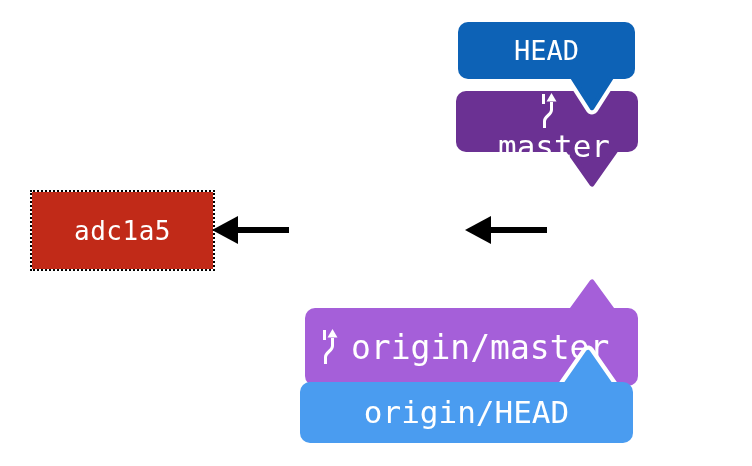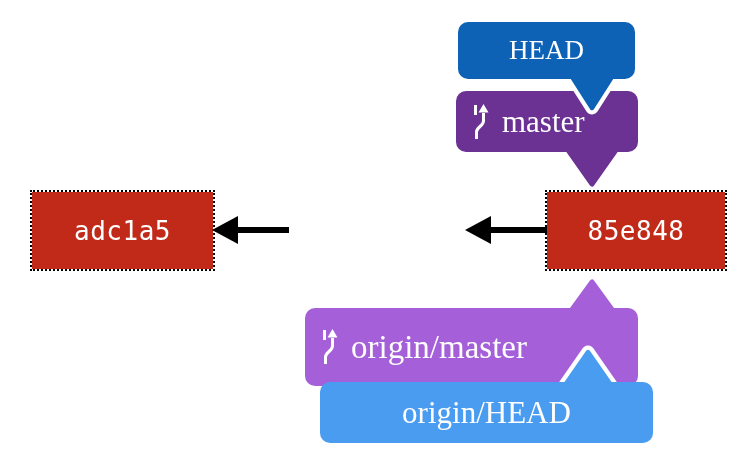--- a/index.html
+++ b/index.html
@@ -17,26 +17,26 @@
     display:flex; align-items:center; justify-content:center;
     color:var(--c-text,#fff); font-size:26px; letter-spacing:0.5px;
   }
   .commit-1 { left:30px;  width:185px; }
   .commit-2 { left:287px; width:181px; }
   .commit-3 { left:545px; width:182px; }
 
   
   .pill {
     position:absolute; box-sizing:border-box; border-radius:10px;
-    display:flex; align-items:center; color:var(--c-text,#fff); line-height:1;font-family:Liberation Serif, serif;
+    display:flex; align-items:center; color:var(--c-text,#fff); line-height:1;
   }
   .pill-head         { left:458px; top:22px;  width:177px; height:57px; background:var(--c-head,#0d62b6); justify-content:center; font-size:27px; }
-  .pill-master       { left:456px; top:91px;  width:182px; height:61px; background:var(--c-master,#6b3193); padding-left:14px; font-size:31px; }
+  .pill-master       { left:456px; top:91px;  width:182px; height:61px; background:var(--c-master,#6b3193); padding-left:14px; font-size:31px;flex-direction:column; }
   .pill-origin-master{ left:305px; top:308px; width:333px; height:78px; background:var(--c-origin-master,#a55fd9); padding-left:14px; font-size:33px; }
-  .pill-origin-head  { left:320px; top:382px; width:333px; height:61px; background:var(--c-origin-head,#4a9cf0); justify-content:center; font-size:31px;text-align:center; }
+  .pill-origin-head  { left:300px; top:382px; width:333px; height:61px; background:var(--c-origin-head,#4a9cf0); justify-content:center; font-size:31px;text-align:center; }
   .pill .lbl { white-space:nowrap; }
   .pill .branch-svg { margin-right:12px; flex:0 0 auto; }
 
   
   svg.tail { position:absolute; overflow:visible; }
   .t-master       { fill:var(--c-master,#6b3193); stroke:var(--c-master,#6b3193); stroke-width:5; stroke-linejoin:round; }
   .t-head         { fill:var(--c-head,#0d62b6); stroke:var(--c-head,#0d62b6); stroke-width:4.5; stroke-linejoin:round; }
   .t-origin-master{ fill:var(--c-origin-master,#a55fd9); stroke:var(--c-origin-master,#a55fd9); stroke-width:5; stroke-linejoin:round; }
   .t-origin-head  { fill:var(--c-origin-head,#4a9cf0); stroke:var(--c-origin-head,#4a9cf0); stroke-width:4.5; stroke-linejoin:round; }
   .t-outline      { fill:#ffffff; stroke:#ffffff; stroke-width:13; stroke-linejoin:round; }
@@ -49,23 +49,20 @@
   .icon-stroke { fill:none; stroke:var(--c-text,#fff); stroke-width:3; }
   .icon-fill   { fill:var(--c-text,#fff); }
 </style>
 </head>
 <body>
 
 <div class="stage">
 
   <div class="commit commit-1">
     <span>adc1a5</span>
-  </div>
-  <div class="commit commit-3">
-    <span>85e848</span>
   </div>
 
   <svg class="abs" style="left:211px; top:209px;" width="78" height="42" viewBox="0 0 78 42">
     <rect class="arrow-shaft" x="22" y="18" width="56" height="6"></rect>
     <polygon class="arrow-head" points="1,21 27,7 27,35"></polygon>
   </svg>
   <svg class="abs" style="left:464px; top:209px;" width="83" height="42" viewBox="0 0 83 42">
     <rect class="arrow-shaft" x="22" y="18" width="61" height="6"></rect>
     <polygon class="arrow-head" points="1,21 27,7 27,35"></polygon>
   </svg>

